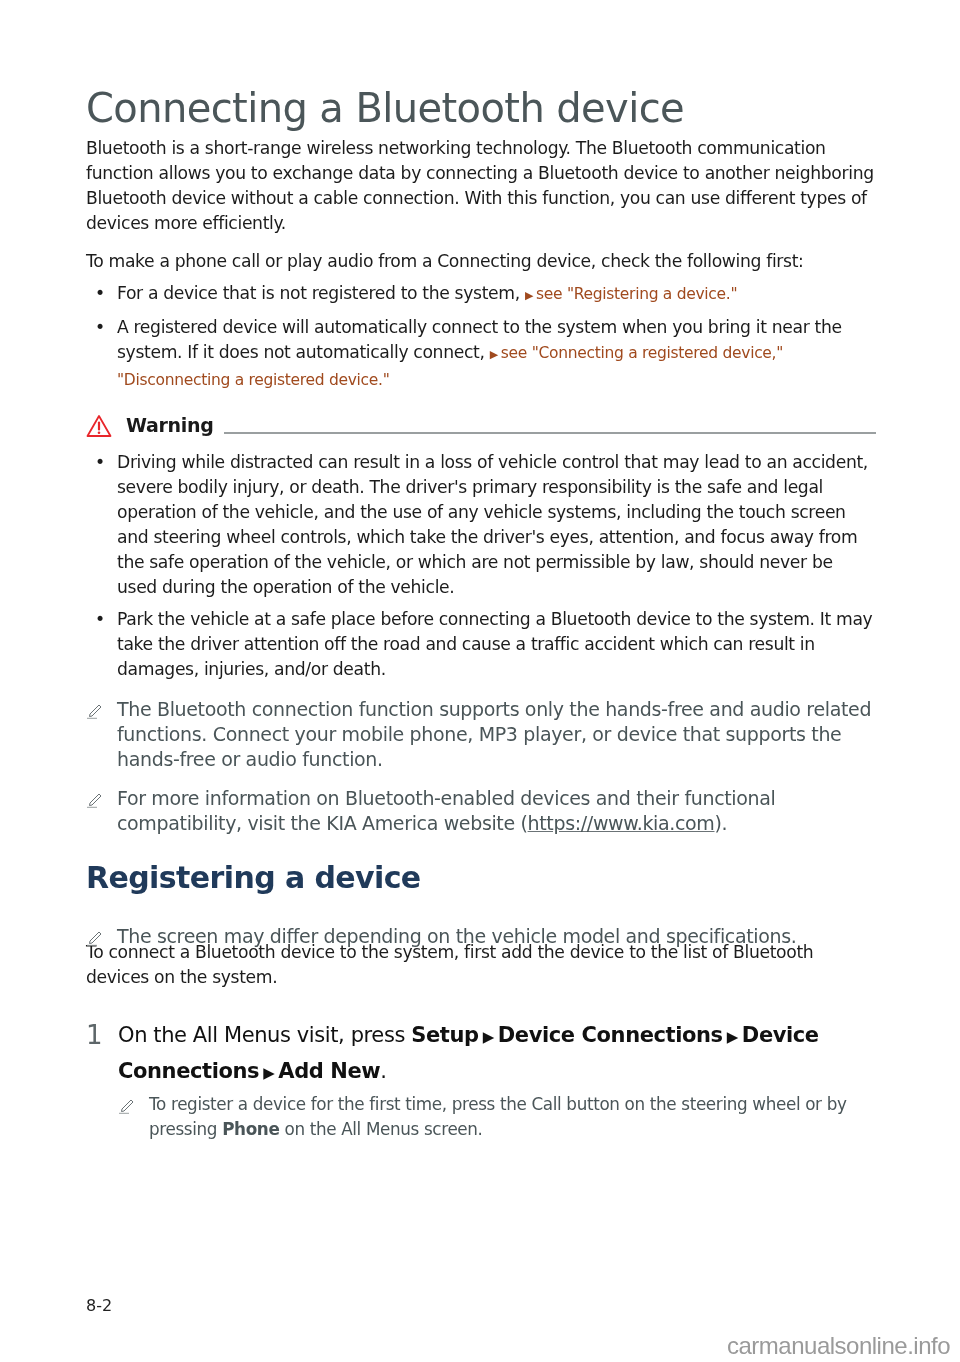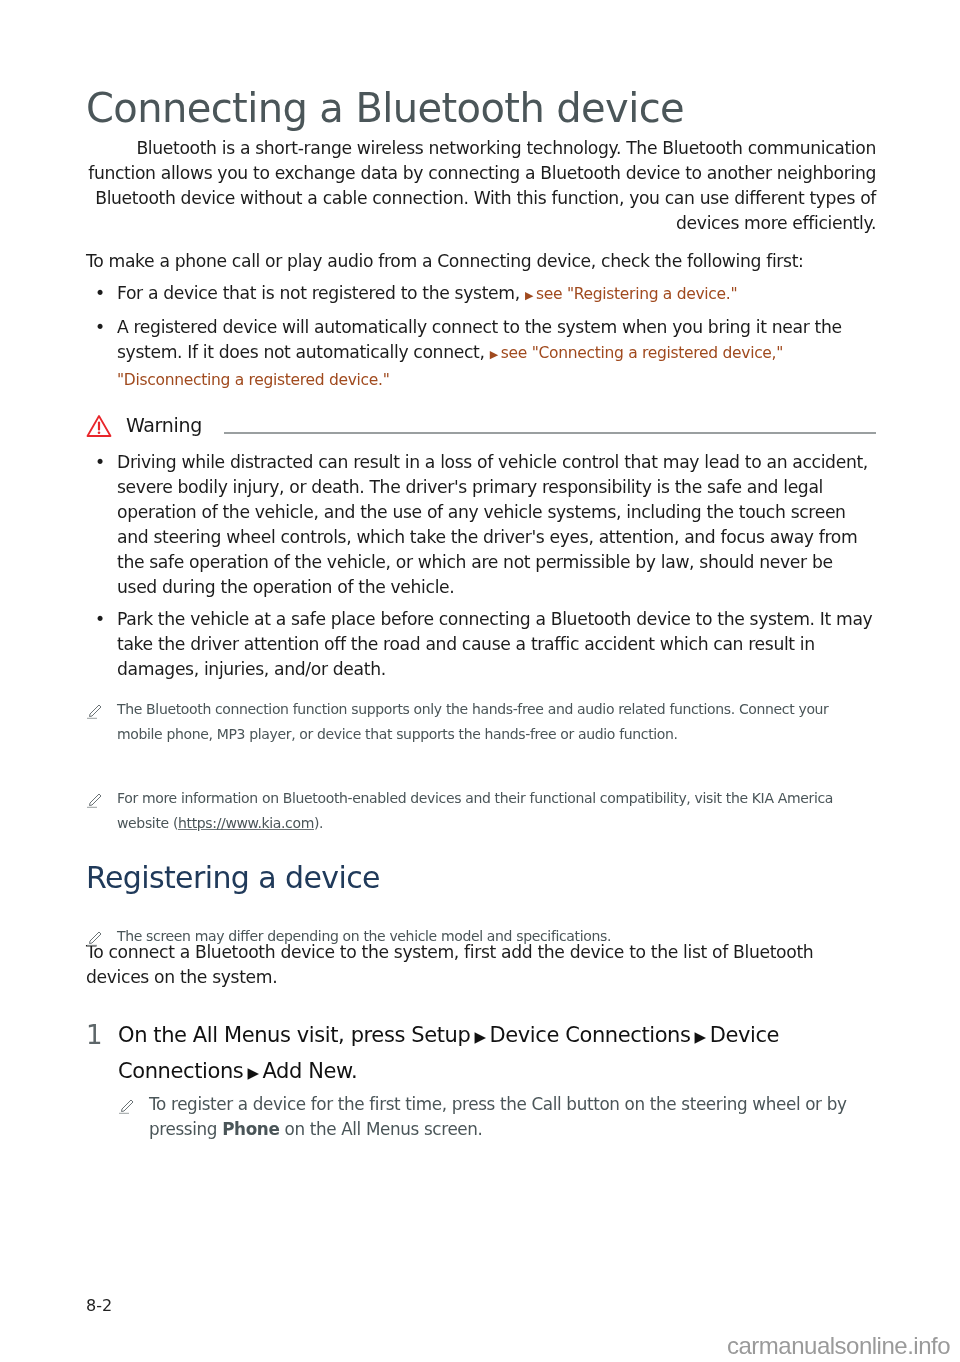--- a/index.html
+++ b/index.html
@@ -9,58 +9,58 @@
     }
     .page { position: absolute; left: 86px; top: 0; width: 790px; }
     .title {
       position: absolute; top: 58px; left: 0;
       font-size: 40px; color: #4b5659; font-weight: normal; letter-spacing: -0.6px;
       white-space: nowrap;
     }
     .body-text {
       font-size: 17.2px; line-height: 25px; color: #1c1c1c; letter-spacing: -0.35px;
     }
-    .p1 { position: absolute; top: 136px; left: 0; width: 790px; text-align: right; }
+    .p1 { position: absolute; top: 136px; left: 0; width: 790px; }
     .p2 { position: absolute; top: 249px; left: 0; width: 790px; white-space: nowrap; }
     .bullets { position: absolute; left: 0; width: 790px; margin: 0; padding: 0; list-style: none; }
     .bullets li { position: relative; padding-left: 31px; margin-bottom: 7px; }
     .bullets li .dot { position: absolute; left: 9px; top: 0; }
     .b1 { top: 281px; }
     .b-warn { top: 450px; }
     .link { color: #a04a1e; font-size: 15.5px; letter-spacing: -0.3px; }
     .tri { font-size: 11px; margin-right: 3px; }
     .warning-head {
       position: absolute; top: 414px; left: 0; width: 790px; height: 30px;
     }
     .warning-head .warn-icon { position: absolute; left: 0; top: 0; width: 26px; height: 24px; }
     .warning-head .warn-label {
-      position: absolute; left: 40px; top: 0; font-size: 19px; font-weight: normal; color: #1a1a1a;
+      position: absolute; left: 40px; top: 0; font-size: 19px; font-weight: bold; color: #1a1a1a;
       letter-spacing: -0.3px;
     }
     .warning-head .warn-line {
       position: absolute; left: 138px; right: 0; top: 18px; height: 1.5px; background: #9a9fa0;
     }
     .note { position: absolute; left: 0; width: 790px; padding-left: 31px; box-sizing: border-box;
-      color: #4a5558; font-size: 14px; line-height: 25px; letter-spacing: -0.35px; }
+      color: #4a5558; font-size: 19px; line-height: 25px; letter-spacing: -0.35px; }
     .note .pencil { position: absolute; left: 0; top: 4px; width: 18px; height: 18px; }
     .n1 { top: 697px; }
     .n2 { top: 786px; }
     .n3 { top: 924px; }
     .n4 { top: 1092px; left: 32px; width: 760px; font-size: 16.8px; }
     .url { text-decoration: underline; text-decoration-color: #6b7376; }
     .h2 {
-      position: absolute; top: 860px; left: 0; font-size: 30px; font-weight: normal; color: #203a5a;
+      position: absolute; top: 860px; left: 0; font-size: 30px; font-weight: bold; color: #203a5a;
       letter-spacing: -0.6px;
     }
     .p3 { position: absolute; top: 940px; left: 0; width: 790px; }
     .step { position: absolute; top: 1018px; left: 0; width: 790px; font-size: 21px; line-height: 34px;
       letter-spacing: -0.4px; color: #111; }
     .step .num { position: absolute; left: 0; top: 0; color: #5d6669; font-size: 26px; }
     .step .txt { display: block; padding-left: 32px; }
-    .step b { font-weight: normal; }
+    .step b { font-weight: bold; }
     .step .arrow { font-size: 15px; margin: 0 4px; }
     .page-num { position: absolute; left: 86px; top: 1296px; font-size: 16px; color: #222; }
     .watermark { position: absolute; right: 10px; top: 1332px; font-size: 24px; color: #9a9a9a;
       font-family: "Liberation Sans", sans-serif; letter-spacing: -0.5px; }
   </style>
 </head>
 <body>
 
 <div class="page">
 

